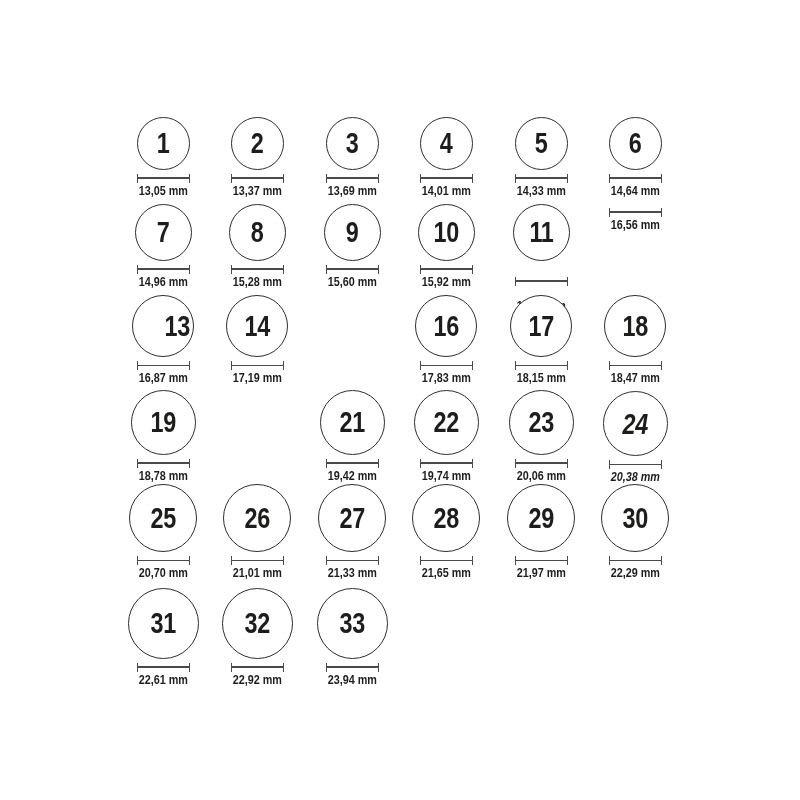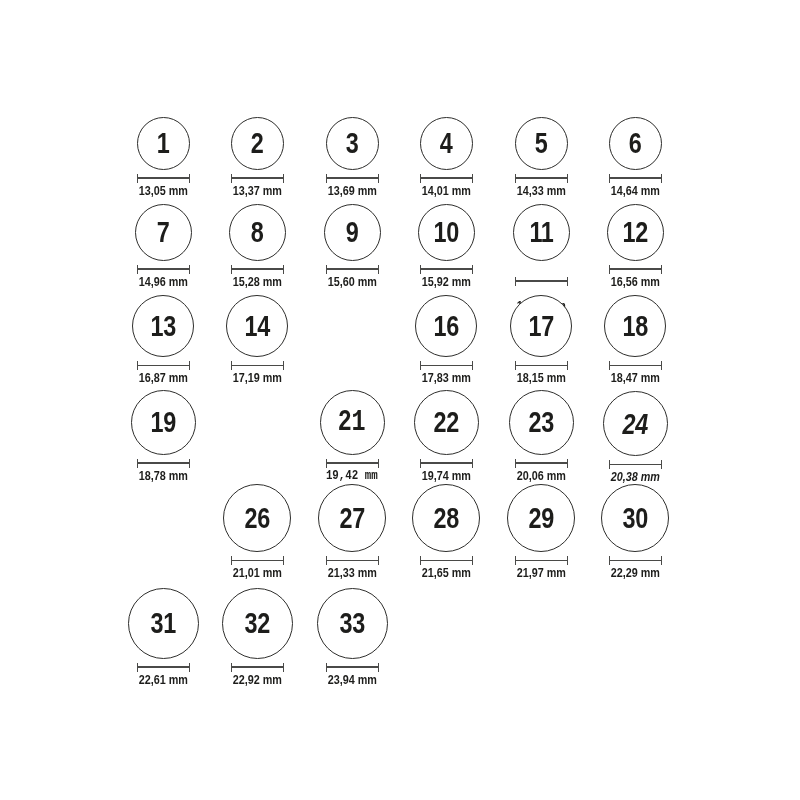--- a/index.html
+++ b/index.html
@@ -149,28 +149,25 @@
     <div class="label">15,92 mm</div>
   </div>
     <div class="ring-cell" style="left: 494px; top: 203.5px; gap: 12px;">
     <div class="circle" style="width: 57px; height: 57px;">
       <span class="num">11</span>
     </div>
     <div class="measure" style="width: 53px;"></div>
     <div class="label">16,24 mm</div>
   </div>
     <div class="ring-cell" style="left: 588px; top: 203.5px;">
-    <div class="circle" style="width: 57px; height: 57px;">
-      <span class="num">12</span>
-    </div>
     <div class="measure" style="width: 53px;"></div>
     <div class="label">16,56 mm</div>
   </div>
     <div class="ring-cell" style="left: 116px; top: 295px;">
-    <div class="circle" style="width: 62px; height: 62px;">
+    <div class="circle" style="width: 62px; height: 62px; justify-content: flex-end;">
       <span class="num">13</span>
     </div>
     <div class="measure" style="width: 53px;"></div>
     <div class="label">16,87 mm</div>
   </div>
     <div class="ring-cell" style="left: 210px; top: 295px;">
     <div class="circle" style="width: 62px; height: 62px;">
       <span class="num">14</span>
     </div>
     <div class="measure" style="width: 53px;"></div>
@@ -197,21 +194,21 @@
     <div class="measure" style="width: 53px;"></div>
     <div class="label">18,47 mm</div>
   </div>
     <div class="ring-cell" style="left: 116px; top: 389.5px;">
     <div class="circle" style="width: 65px; height: 65px;">
       <span class="num">19</span>
     </div>
     <div class="measure" style="width: 53px;"></div>
     <div class="label">18,78 mm</div>
   </div>
-    <div class="ring-cell" style="left: 305px; top: 389.5px; font-family: Liberation Mono, monospace;">
+    <div class="ring-cell" style="left: 305px; top: 389.5px;">
     <div class="circle" style="width: 65px; height: 65px;">
       <span class="num">21</span>
     </div>
     <div class="measure" style="width: 53px;"></div>
     <div class="label">19,42 mm</div>
   </div>
     <div class="ring-cell" style="left: 399px; top: 389.5px;">
     <div class="circle" style="width: 65px; height: 65px;">
       <span class="num">22</span>
     </div>
@@ -224,20 +221,27 @@
     </div>
     <div class="measure" style="width: 53px;"></div>
     <div class="label">20,06 mm</div>
   </div>
     <div class="ring-cell" style="left: 588px; top: 391px; font-style: italic;">
     <div class="circle" style="width: 65px; height: 65px;">
       <span class="num">24</span>
     </div>
     <div class="measure" style="width: 53px;"></div>
     <div class="label">20,38 mm</div>
+  </div>
+    <div class="ring-cell" style="left: 116px; top: 484px;">
+    <div class="circle" style="width: 68px; height: 68px;">
+      <span class="num">25</span>
+    </div>
+    <div class="measure" style="width: 53px;"></div>
+    <div class="label">20,70 mm</div>
   </div>
     <div class="ring-cell" style="left: 210px; top: 484px;">
     <div class="circle" style="width: 68px; height: 68px;">
       <span class="num">26</span>
     </div>
     <div class="measure" style="width: 53px;"></div>
     <div class="label">21,01 mm</div>
   </div>
     <div class="ring-cell" style="left: 305px; top: 484px; align-items: center;">
     <div class="circle" style="width: 68px; height: 68px;">

